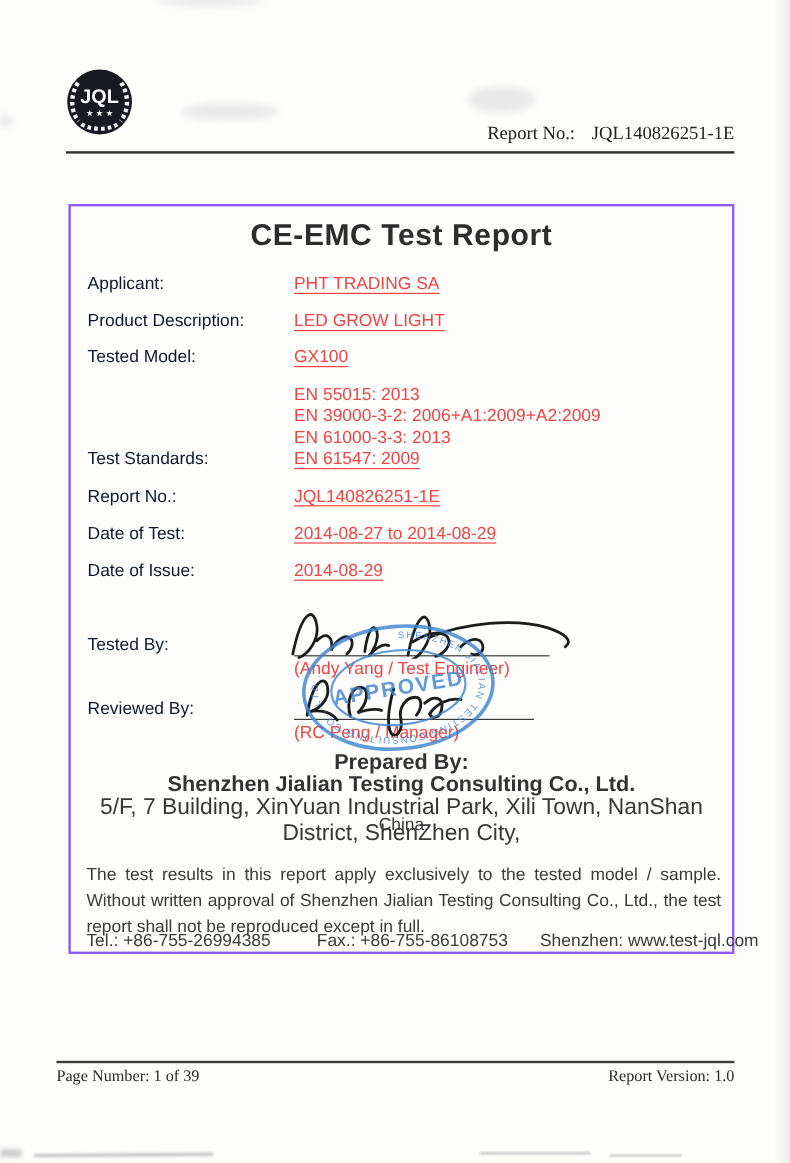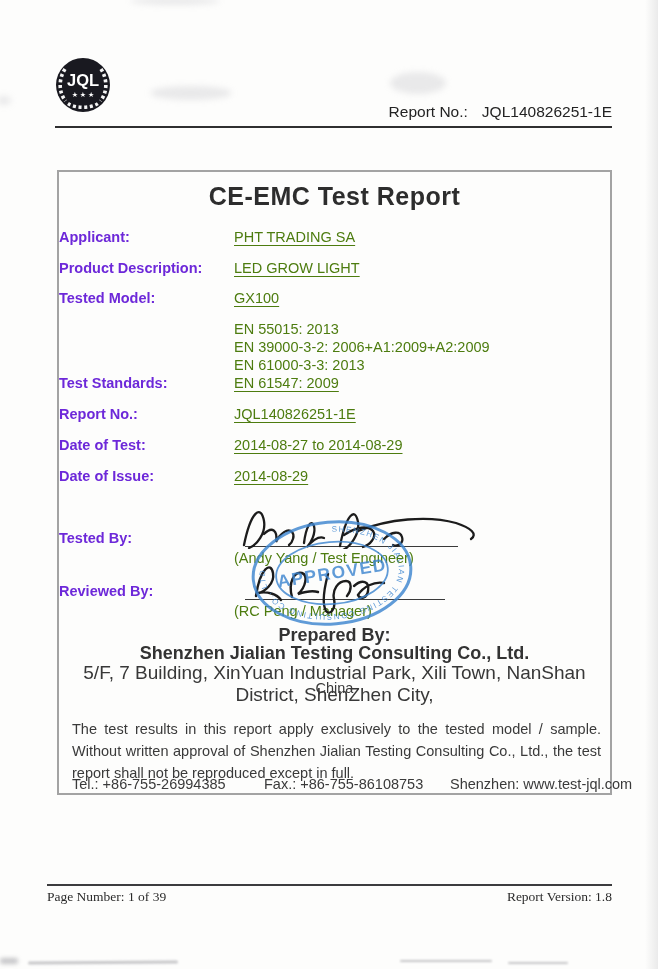--- a/index.html
+++ b/index.html
@@ -10,30 +10,30 @@
     font-family:"Liberation Sans", sans-serif; color:#363636;
   }
   
   .edge-right{ position:absolute; right:0; top:0; width:13px; height:100%;
     background:linear-gradient(to right, rgba(255,255,255,0), rgba(168,168,172,.22)); }
   .smudge{ position:absolute; background:rgba(165,165,172,.22); border-radius:50%; filter:blur(3px); }
   .streak{ position:absolute; background:rgba(110,110,118,.38); filter:blur(1px); border-radius:2px; }
   
   .logo{ position:absolute; left:54px; top:56px; width:58px; height:58px; }
   
-  .hdr{ position:absolute; top:103px; right:46px; font-family:Liberation Sans, sans-serif;
+  .hdr{ position:absolute; top:103px; right:46px; font-family:Liberation Serif, serif;
         font-size:15.5px; color:#232323; }
   .hdr .val{ margin-left:14px; }
   .hdr-line{ position:absolute; left:55px; top:126px; width:557px; height:2px; background:#2f2f30; }
   
   .box{ position:absolute; left:57px; top:170px; width:555px; height:625px;
-        border:2px solid #a3a3a3; }
+        border:2px solid #8b5cf6; }
   .row{ position:absolute; left:0; width:100%; font-size:14.5px; }
-  .row .lab{ position:absolute; left:0; font-weight:bold; color:#6d28d9; white-space:nowrap; }
-  .row .val{ position:absolute; left:175px; color:#4d7c0f; white-space:nowrap; }
+  .row .lab{ position:absolute; left:14px; font-weight:normal; color:#0f172a; white-space:nowrap; }
+  .row .val{ position:absolute; left:186px; color:#ef4444; white-space:nowrap; }
   .u{ text-decoration:underline; text-underline-offset:3px; }
   .title{ position:absolute; top:10px; width:100%; text-align:center;
           font-size:25px; font-weight:bold; color:#2d2d2d; letter-spacing:.5px; }
   .sigline{ position:absolute; height:0; border-bottom:1.6px solid #3a3a3a; }
   .center{ position:absolute; width:100%; text-align:center; color:#383838; }
   .bold{ font-weight:bold; color:#333; }
   .disclaimer{ position:absolute; left:13px; top:546px; width:529px; font-size:14.5px;
                line-height:1.52; text-align:justify; color:#3a3a3a; }
   .telrow{ position:absolute; top:604px; left:0; width:100%; font-size:14.5px; color:#3a3a3a; }
   .telrow span{ position:absolute; white-space:nowrap; }
@@ -186,15 +186,15 @@
       <path id="ringPath" d="M 84,15 A 67,41 0 1 1 83.9,15"></path>
     </defs>
     <text font-size="8" letter-spacing="1.4" fill="#3e86d0" font-family="Liberation Sans, sans-serif">
       <textPath href="#ringPath" startOffset="1%">SHENZHEN JIALIAN TESTING CONSULTING CO., LTD ·</textPath>
     </text>
     <text x="84" y="62" text-anchor="middle" font-size="17.5" font-weight="bold" letter-spacing="1.5" fill="#3e86d0" transform="rotate(-4 84 56)" font-family="Liberation Sans, sans-serif">APPROVED</text>
   </svg>
 
   <div class="ftr-line"></div>
   <div class="ftr l">Page Number: 1 of 39</div>
-  <div class="ftr r">Report Version: 1.8</div>
+  <div class="ftr r">Report Version: 1.0</div>
 
 </div>
 
 </body></html>

